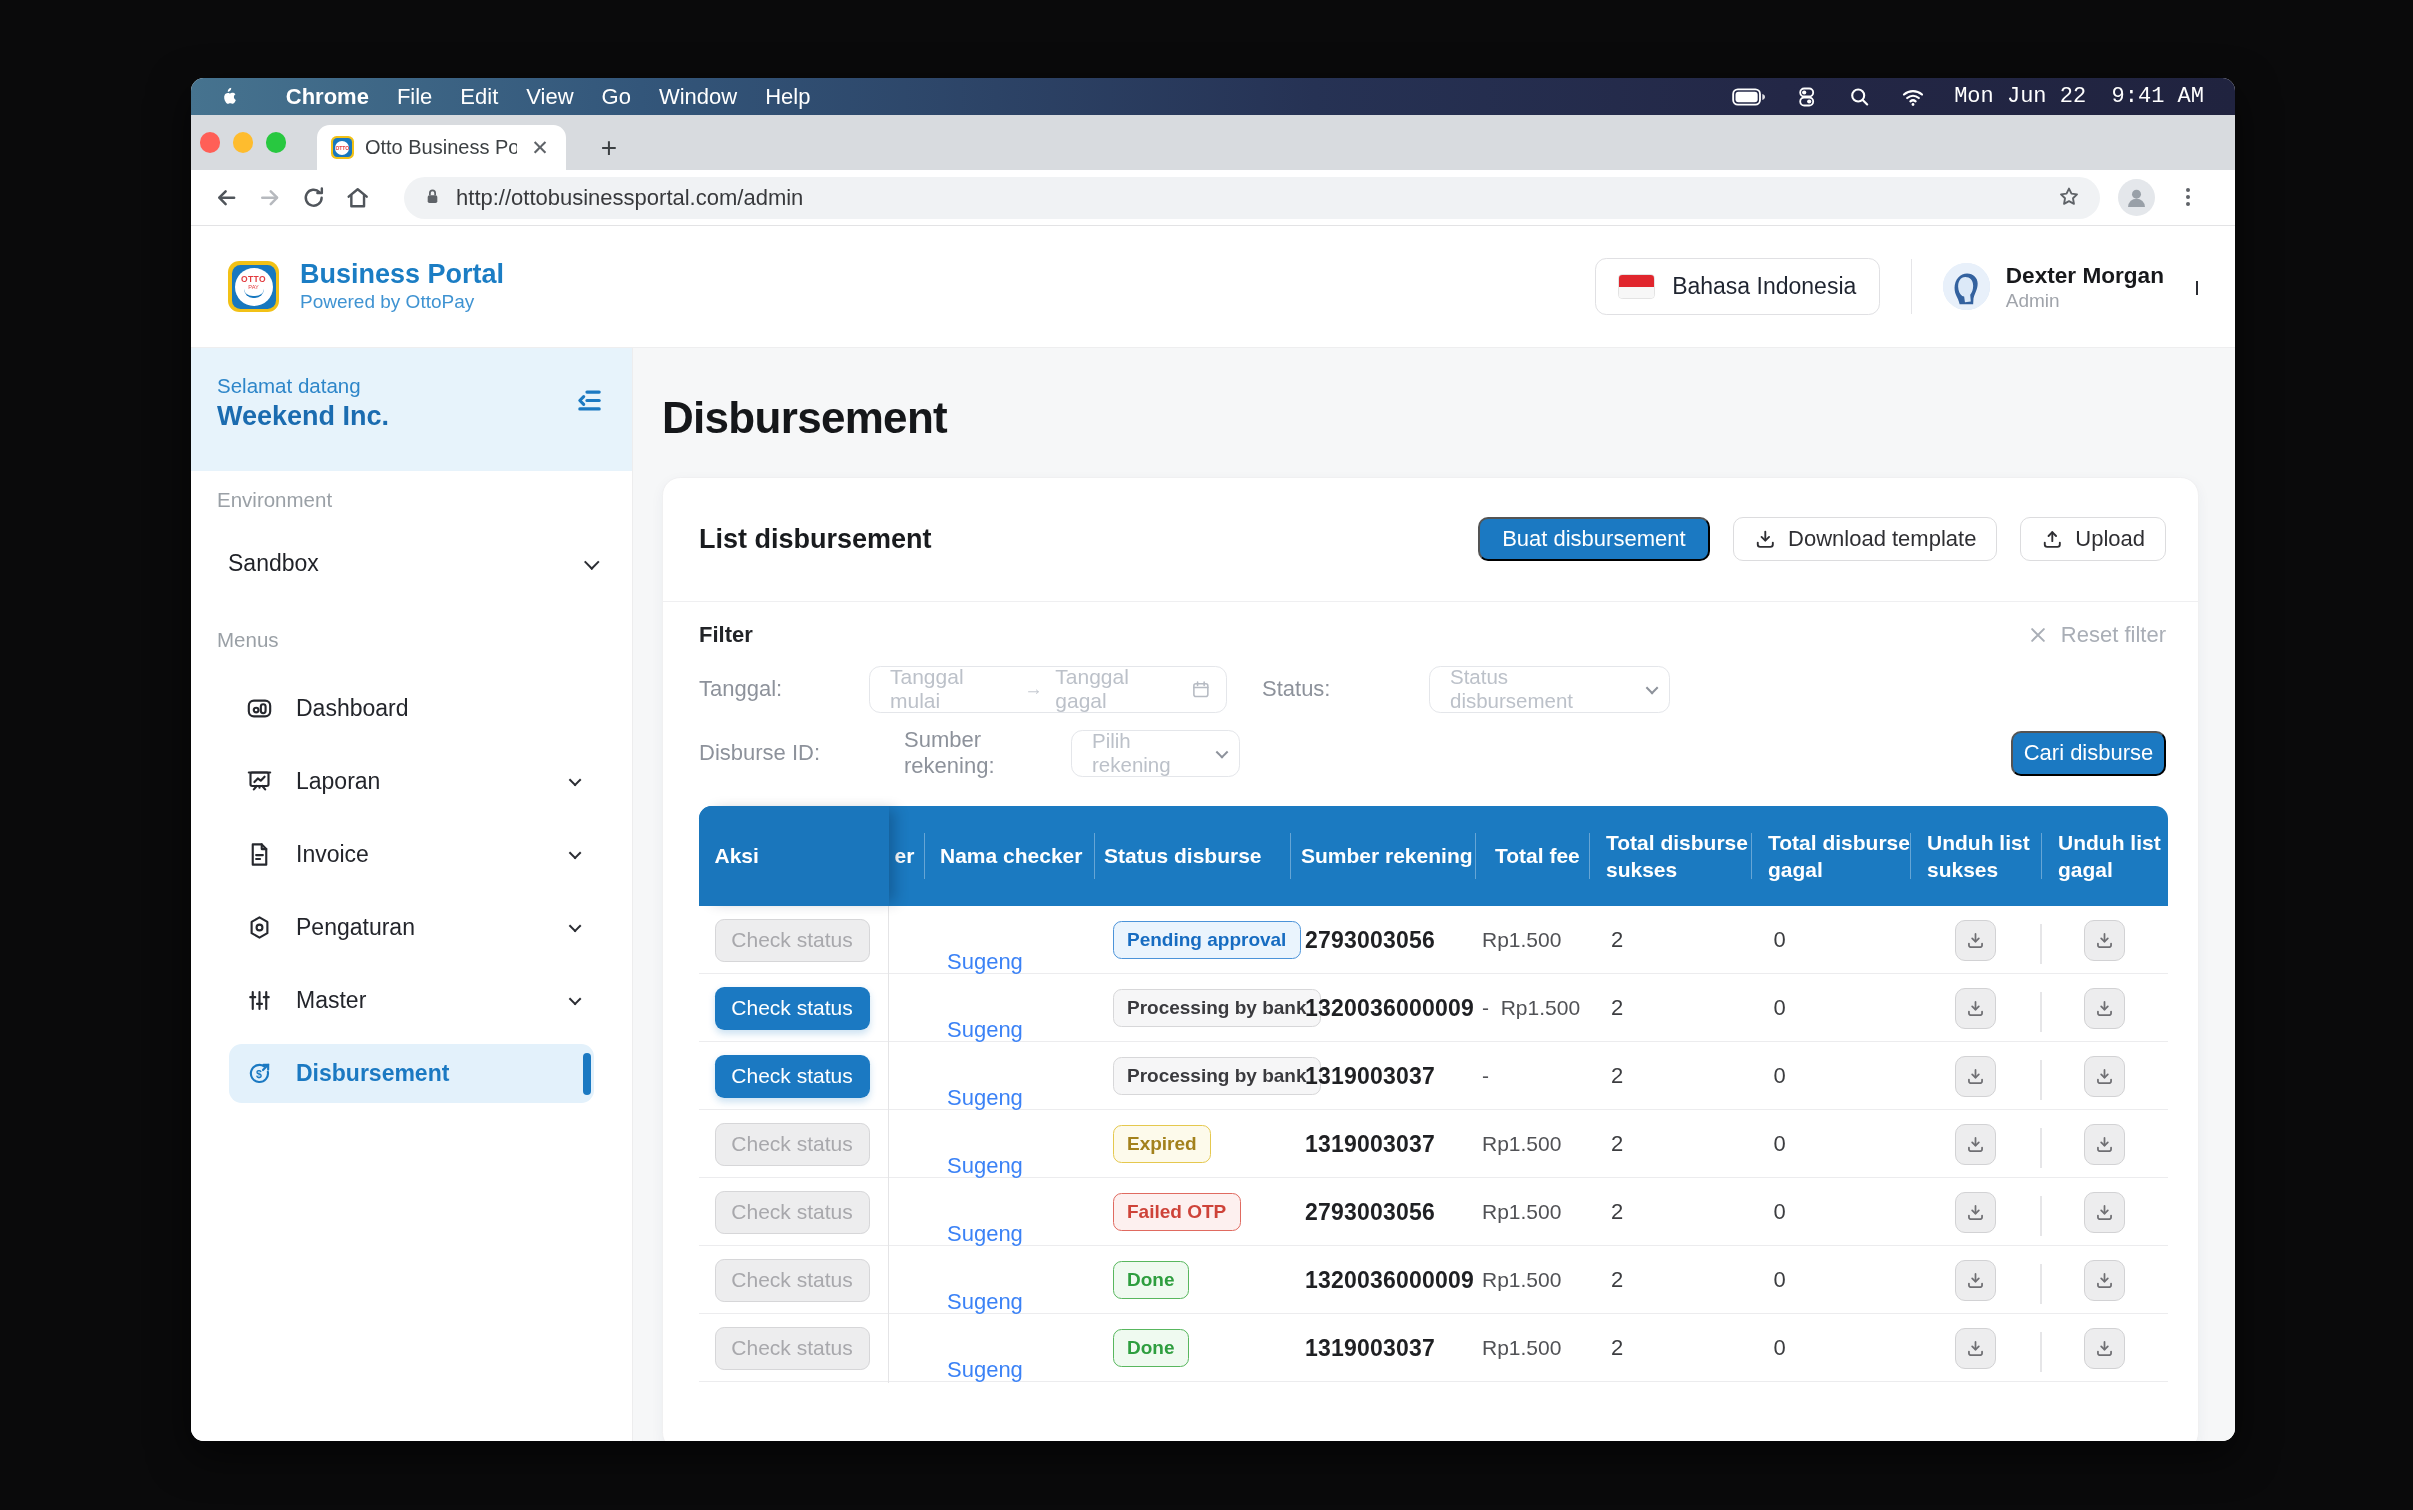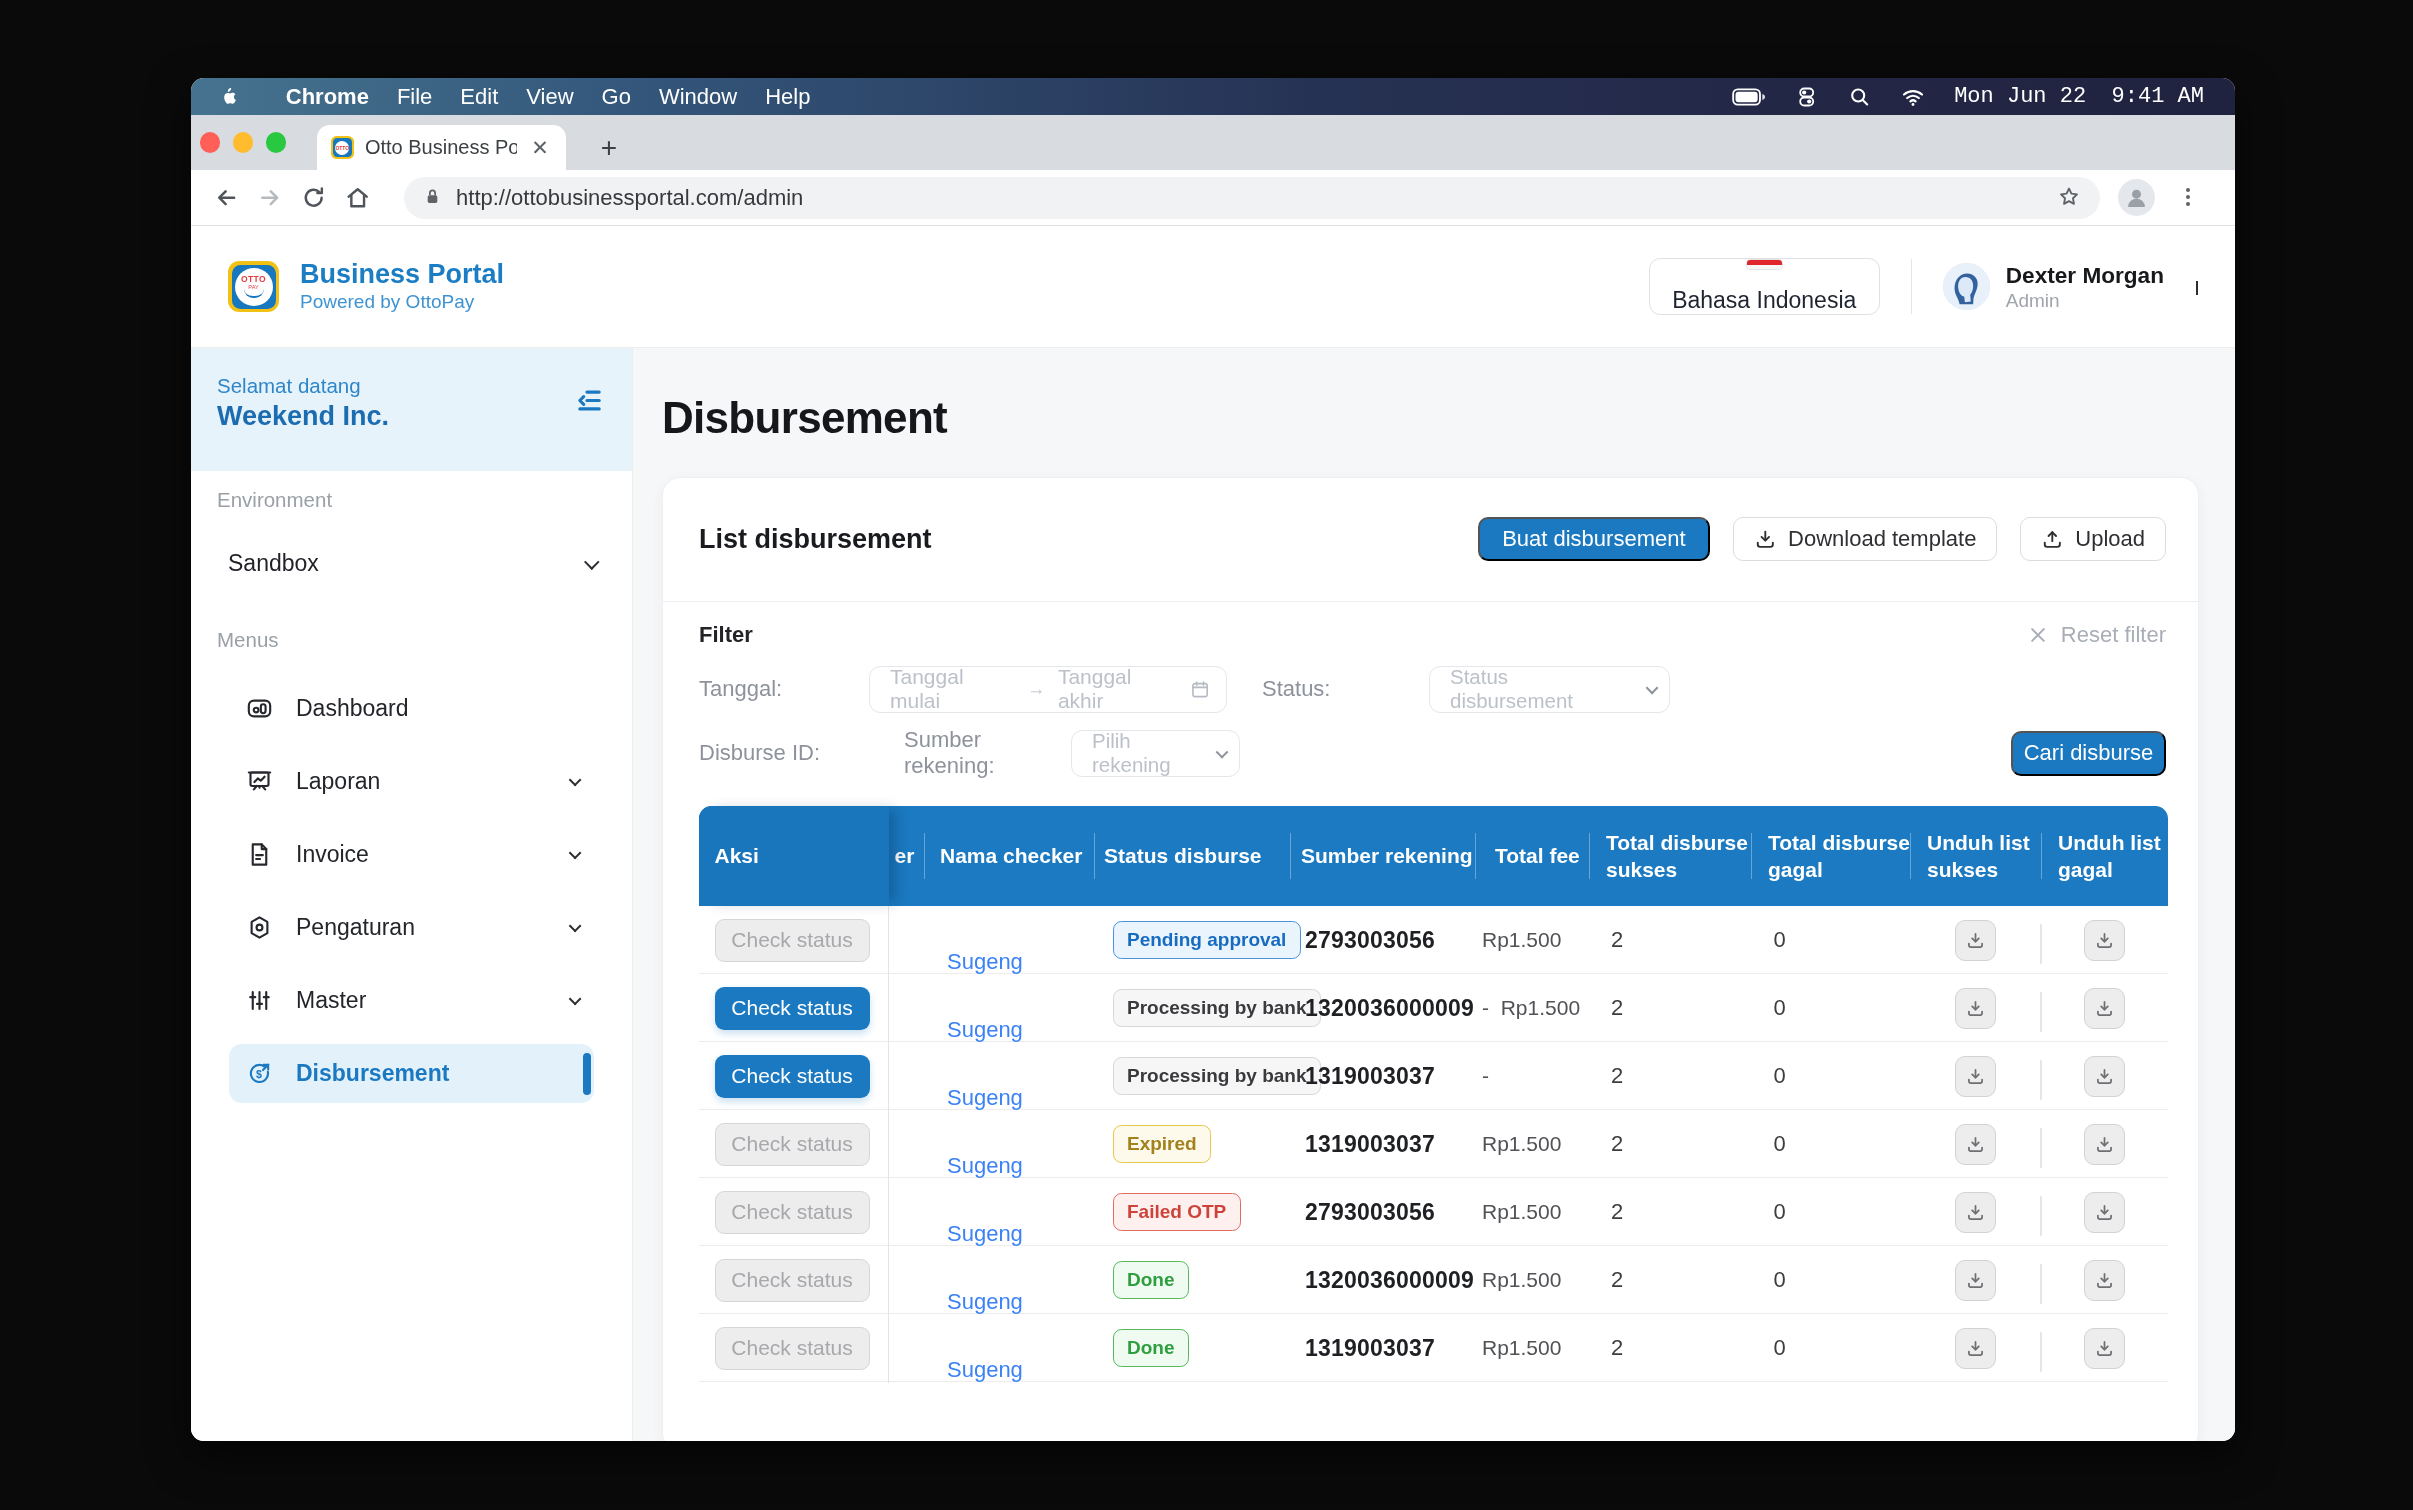--- a/index.html
+++ b/index.html
@@ -45,21 +45,21 @@
   .otto-logo { width:51px; height:51px; background:#f2c116; border-radius:11.3px; padding:3.5px; }
   .otto-inner { width:100%; height:100%; background:#1878bf; border-radius:8.5px; display:flex; align-items:center; justify-content:center; }
   .otto-circle { width:38px; height:38px; background:#fff; border-radius:50%; display:flex; flex-direction:column; align-items:center; justify-content:center; }
   .otto-word { font-size:8.5px; font-weight:700; color:#e23c3f; letter-spacing:0.4px; line-height:8.5px; }
   .otto-pay { font-size:5.6px; color:#e23c3f; line-height:6.4px; }
   .otto-smile { width:20px; height:8.5px; border-bottom:2.1px solid #1878bf; border-radius:0 0 18.3px 18.3px; margin-top:-0.7px; }
   .brand { margin-left:21px; }
   .brand-title { font-size:27px; font-weight:700; color:#1b7dc4; line-height:31px; }
   .brand-sub { font-size:19px; color:#3f93d2; line-height:24px; }
   .header-right { margin-left:auto; display:flex; align-items:center; }
-  .lang-btn { height:57px; border:1.4px solid #e0e0e3; border-radius:11.3px; display:flex; align-items:center; padding:0 22.6px; gap:17px; background:#fff;flex-direction:column; }
+  .lang-btn { height:57px; border:1.4px solid #e0e0e3; border-radius:11.3px; display:flex; align-items:center; padding:0 22.6px; gap:17px; background:#fff; }
   .flag { width:37px; height:25.4px; border-radius:4.2px; overflow:hidden; border:0.7px solid #e3e3e3; display:flex; flex-direction:column; }
   .flag .fr { flex:1; background:#e0262d; } .flag .fw { flex:1; background:#f7f7f7; }
   .lang-label { font-size:23px; color:#1f2430; }
   .vdiv { width:1.4px; height:55px; background:#e5e5e8; margin:0 31px; }
   .user-avatar { width:47px; height:47px; border-radius:50%; overflow:hidden; background:linear-gradient(135deg,#e8f0fa,#cfdef2); }
   .user-avatar svg { width:100%; height:100%; }
   .user-block { margin-left:15.5px; }
   .user-name { font-size:22.6px; font-weight:700; color:#17181b; line-height:27px; }
   .user-role { font-size:19px; color:#a0a4ab; line-height:23px; }
   .user-chev { margin-left:32px; }
@@ -446,21 +446,21 @@
                 </svg>
               <span>Reset filter</span>
             </span>
           </div>
 
           <div class="frow">
             <span class="flabel">Tanggal:</span>
             <div class="finput date">
               <span>Tanggal mulai</span>
               <span class="arrow">→</span>
-              <span>Tanggal akhir</span>
+              <span>Tanggal gagal</span>
               <svg viewBox="0 0 24 24" fill="none" stroke="#b6bbc3" stroke-width="1.9" stroke-linecap="round">
                   <rect x="3.5" y="5" width="17" height="15.5" rx="2.5"></rect>
                   <path d="M3.5 9.5h17"></path>
                   <path d="M8 3v4M16 3v4"></path>
                 </svg>
             </div>
             <span class="fgap"></span>
             <span class="flabel2">Status:</span>
             <div class="fselect" style="width:241px">
               <span>Status disbursement</span>

